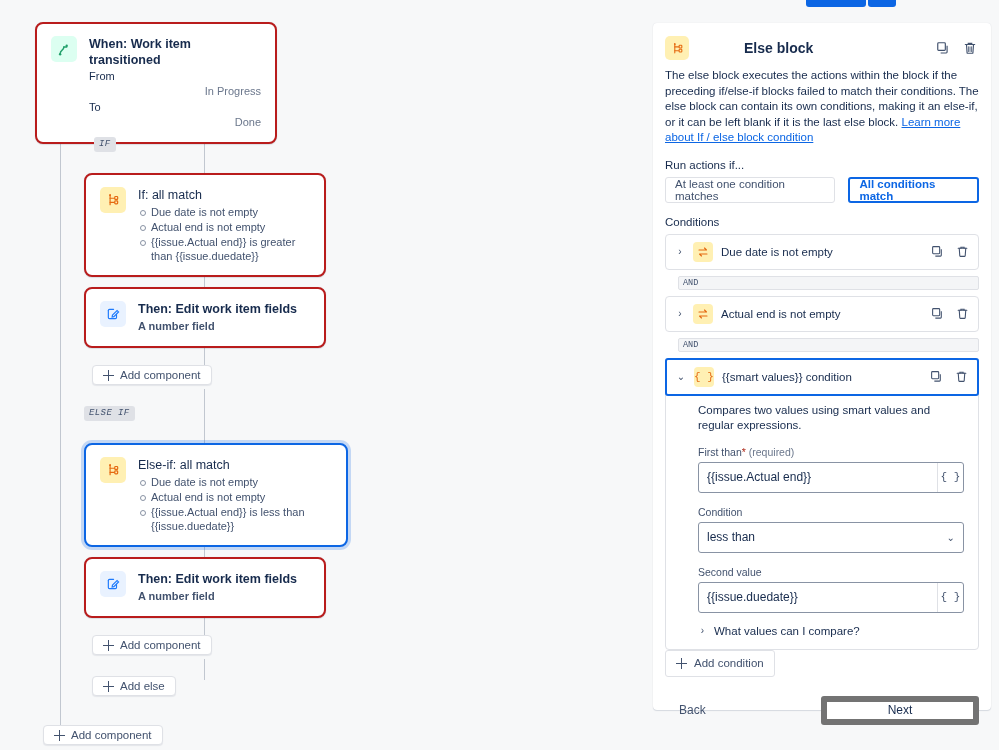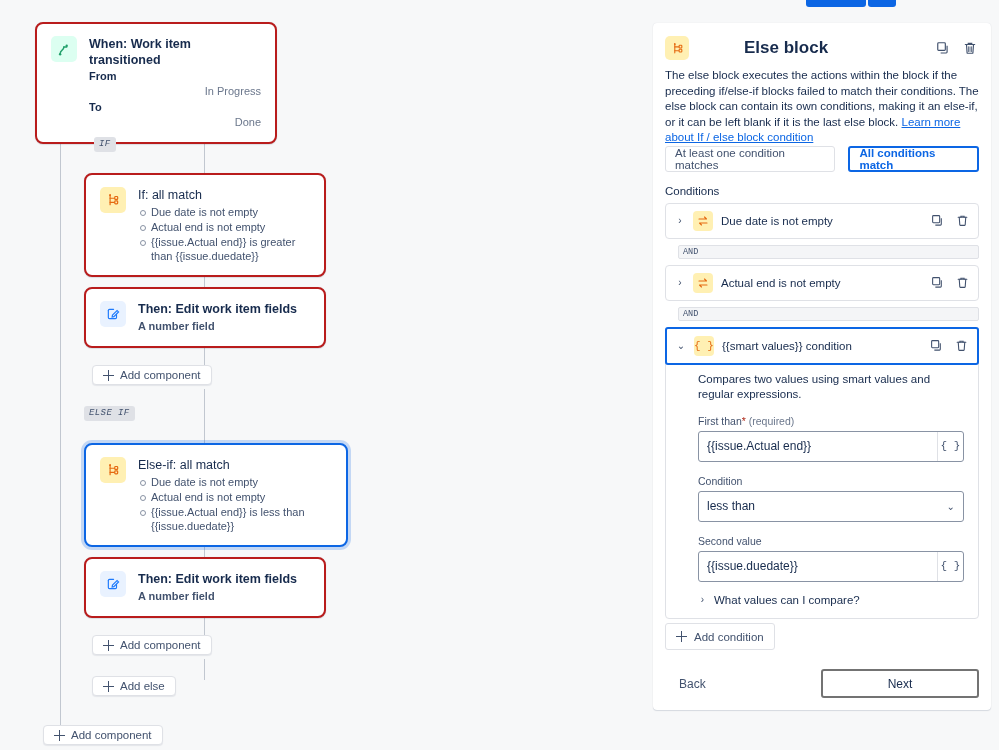--- a/index.html
+++ b/index.html
@@ -44,21 +44,21 @@
     width: 26px; height: 26px; border-radius: 5px;
     flex: 0 0 26px;
     display: flex; align-items: center; justify-content: center;
   }
   .ico-green { background: #dcfff1; }
   .ico-yellow { background: #fff0b3; }
   .ico-blue { background: #e9f2ff; }
   .node-body { flex: 1 1 auto; min-width: 0; }
   .node-title { font-size: 12.5px; color: #172b4d; line-height: 16px; }
   .node-title.b { font-weight: bold; }
-  .kv-k { font-size: 11px; font-weight: bold; color: #172b4d; line-height: 15px; margin-top: 1px; }
+  .kv-k { font-size: 11px; font-weight: normal; color: #172b4d; line-height: 15px; margin-top: 1px; }
   .kv-v { font-size: 11px; color: #6b778c; line-height: 15px; text-align: right; }
   .node-sub { font-size: 11px; font-weight: bold; color: #42526e; line-height: 15px; margin-top: 2px;}
   ul.cond-list { list-style: none; margin-top: 2px; }
   ul.cond-list li {
     font-size: 11px; color: #42526e; line-height: 14px;
     padding-left: 13px; position: relative; margin-top: 1px;
   }
   ul.cond-list li::before {
     content: ""; position: absolute; left: 2px; top: 5px;
     width: 4px; height: 4px; border-radius: 50%;
@@ -108,21 +108,21 @@
     background: #ffffff;
     border-radius: 4px;
     box-shadow: 0 1px 1px rgba(9,30,66,0.13), 0 0 1px rgba(9,30,66,0.13);
     padding: 10px 12px 0 12px;
     display: flex; flex-direction: column;
   }
   .panel-head {
     display: flex; align-items: center; gap: 9px;
     padding: 3px 0 6px 0;
   }
-  .panel-head .ttl { font-size: 17px; font-weight: bold; flex: 1 1 auto; padding-left: 46px; }
+  .panel-head .ttl { font-size: 14px; font-weight: bold; flex: 1 1 auto; padding-left: 46px; }
   .hdr-ico { width: 18px; height: 18px; cursor: pointer; display:flex; align-items:center; justify-content:center;}
   .panel-desc {
     font-size: 11.5px; line-height: 15.5px; color: #172b4d;
     padding: 2px 0 0 0;
   }
   .panel-desc a { color: #0c66e4; text-decoration: underline; }
   .sec-label { font-size: 11.5px; color: #172b4d; margin: 13px 0 6px 0; }
   .toggle-row { display: flex; gap: 0; }
   .tg {
     font-size: 11.5px; height: 26px; padding: 0 9px;
@@ -209,21 +209,21 @@
     cursor: pointer; margin-bottom: 19px;
   }
   .foot-btns { display: flex; align-items: center; }
   .btn-back {
     font-size: 12px; color: #42526e; background: transparent;
     border: 0; cursor: pointer; padding: 7px 14px;
     font-family: "Liberation Sans", sans-serif;
   }
   .btn-next {
     margin-left: auto; width: 158px; height: 29px;
-    border: 2px solid #737373; background: #fff; border-radius: 3px;
+    border: 6px solid #737373; background: #fff; border-radius: 3px;
     font-size: 12px; color: #172b4d; cursor: pointer;
     font-family: "Liberation Sans", sans-serif;
   }
 </style>
 </head>
 <body>
 
 <div class="canvas">
 
   <div class="topbar-stub">
@@ -385,20 +385,21 @@
           <path d="M10 10 v8"></path>
             <path d="M14 10 v8"></path>
         </svg>
       </div>
     </div>
 
     <div class="panel-desc">
       <span>The else block executes the actions within the block if the preceding if/else-if blocks failed to match their conditions. The else block can contain its own conditions, making it an else-if, or it can be left blank if it is the last else block. </span><a href="#">Learn more about If / else block condition</a>
     </div>
 
+    <div class="sec-label">Run actions if...</div>
 
     <div class="toggle-row">
       <div class="tg">At least one condition matches</div>
       <div class="tg sel">All conditions match</div>
     </div>
 
     <div class="sec-label">Conditions</div>
 
     <div class="cond-card">
       <div class="cond-head">

